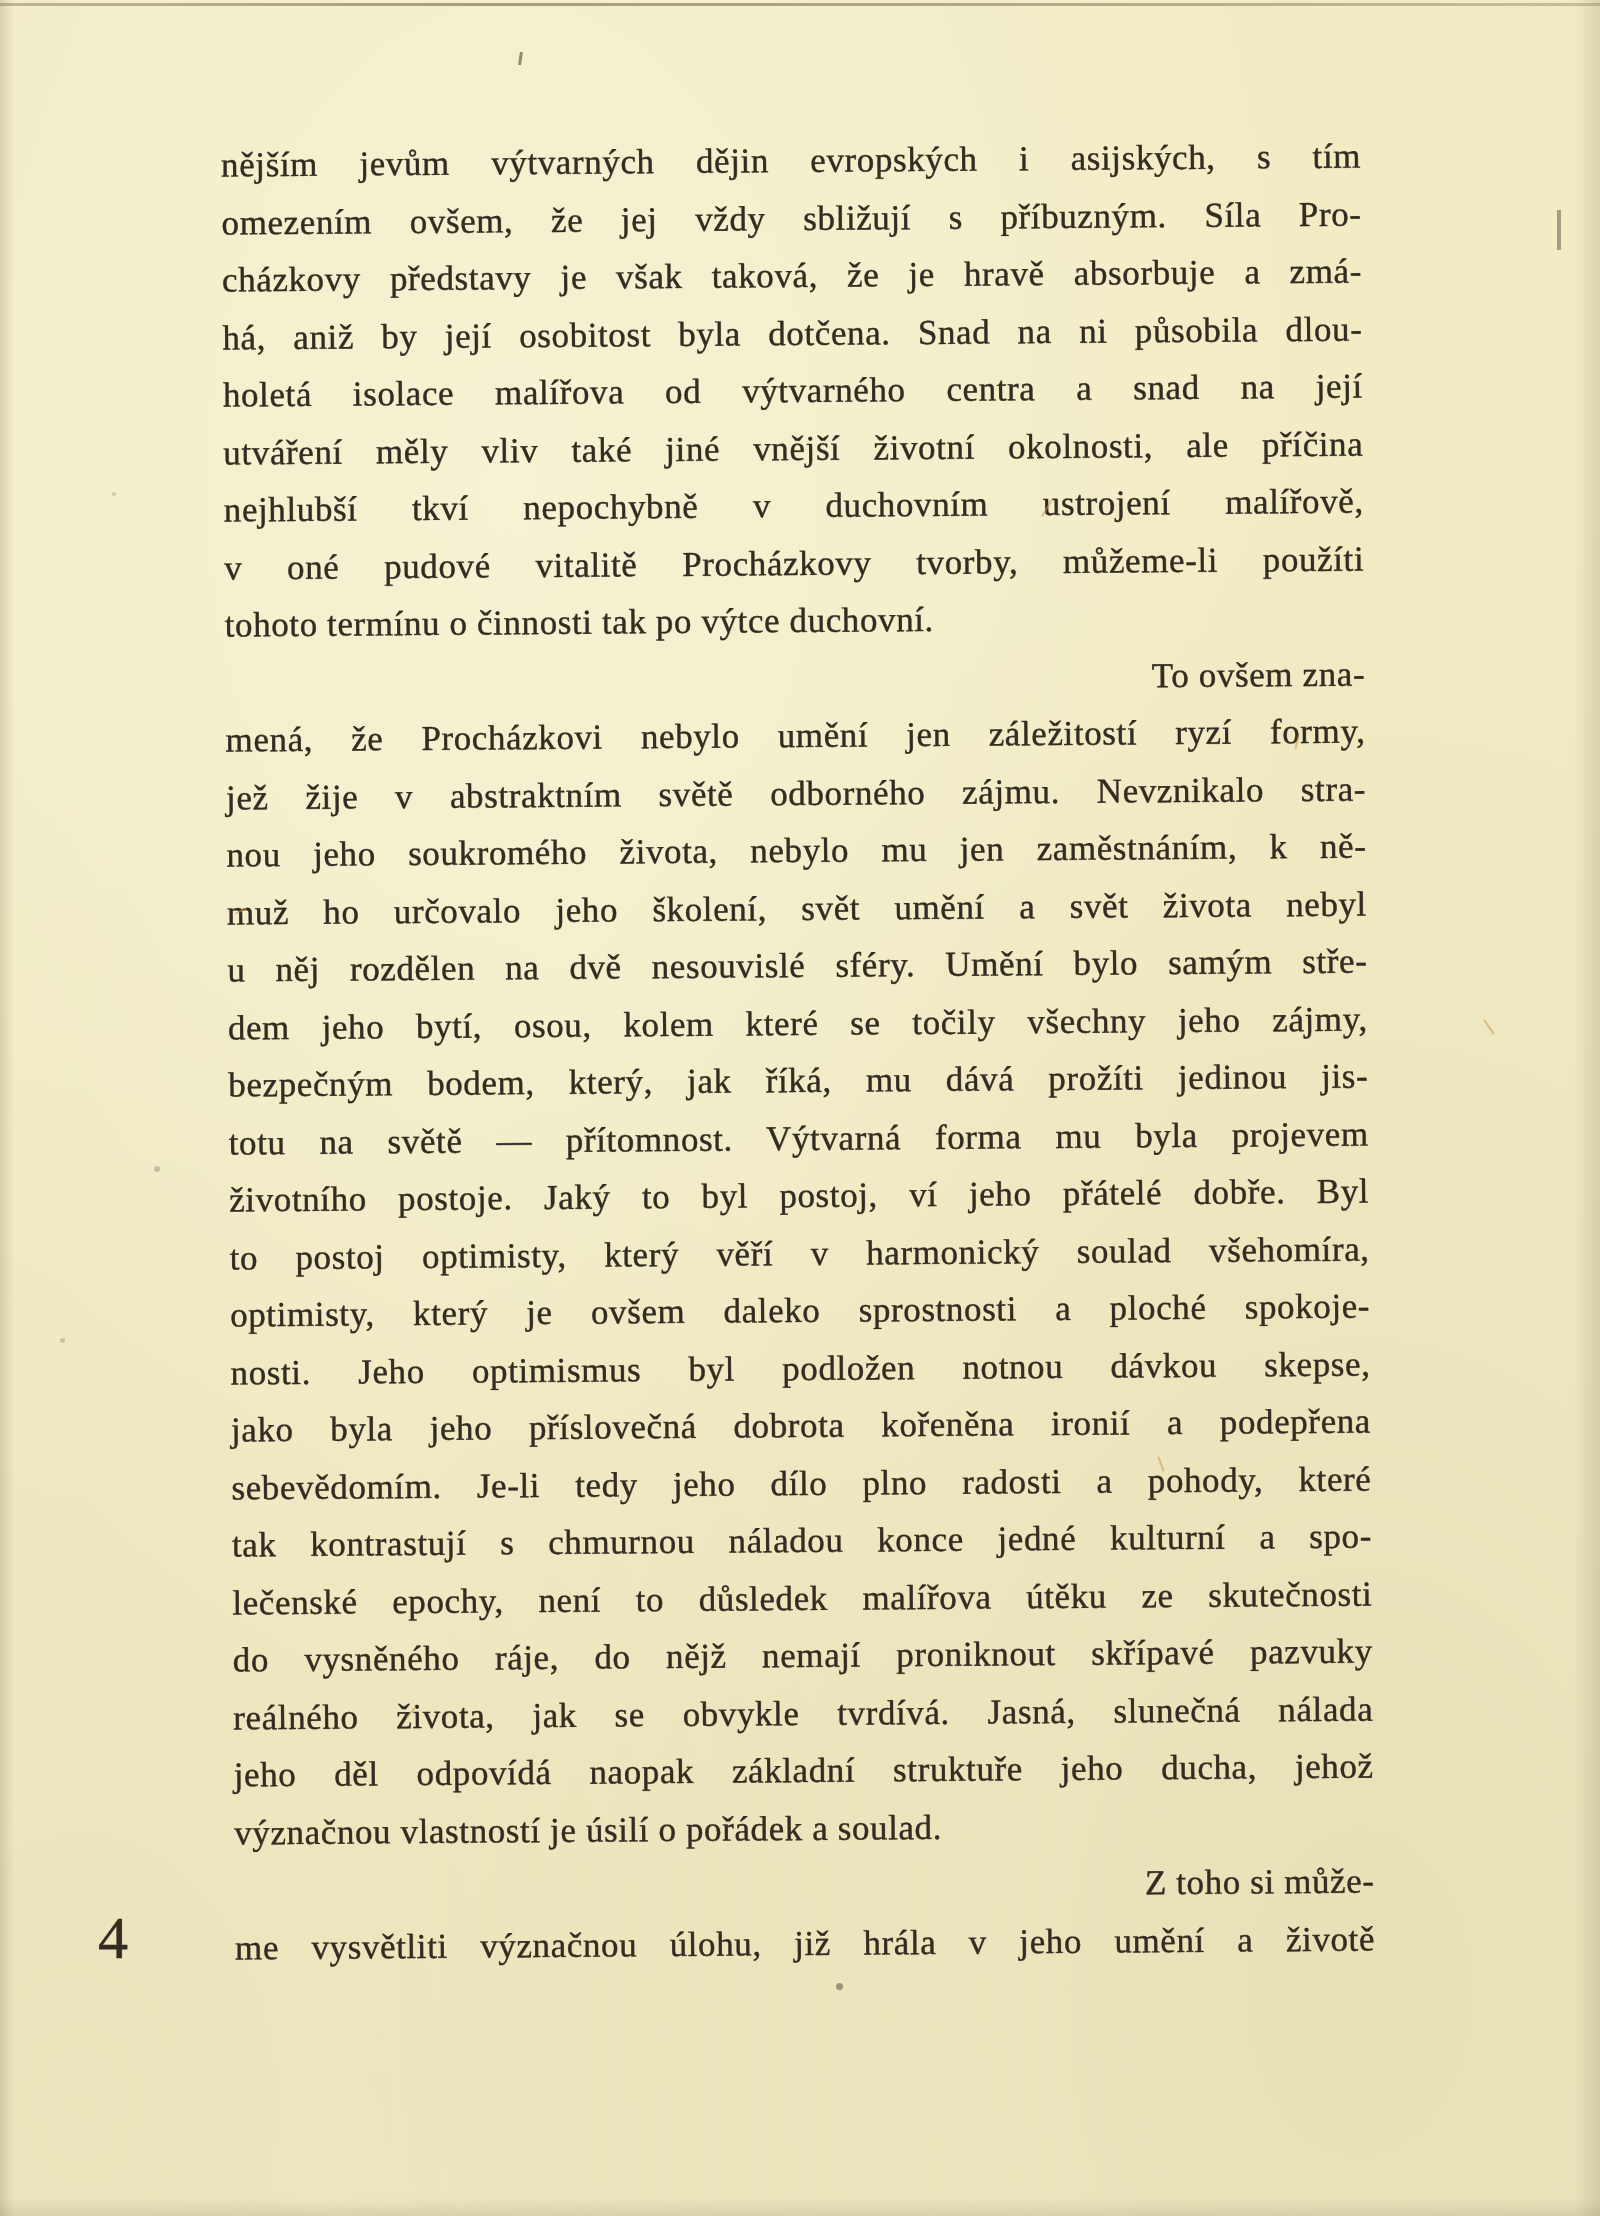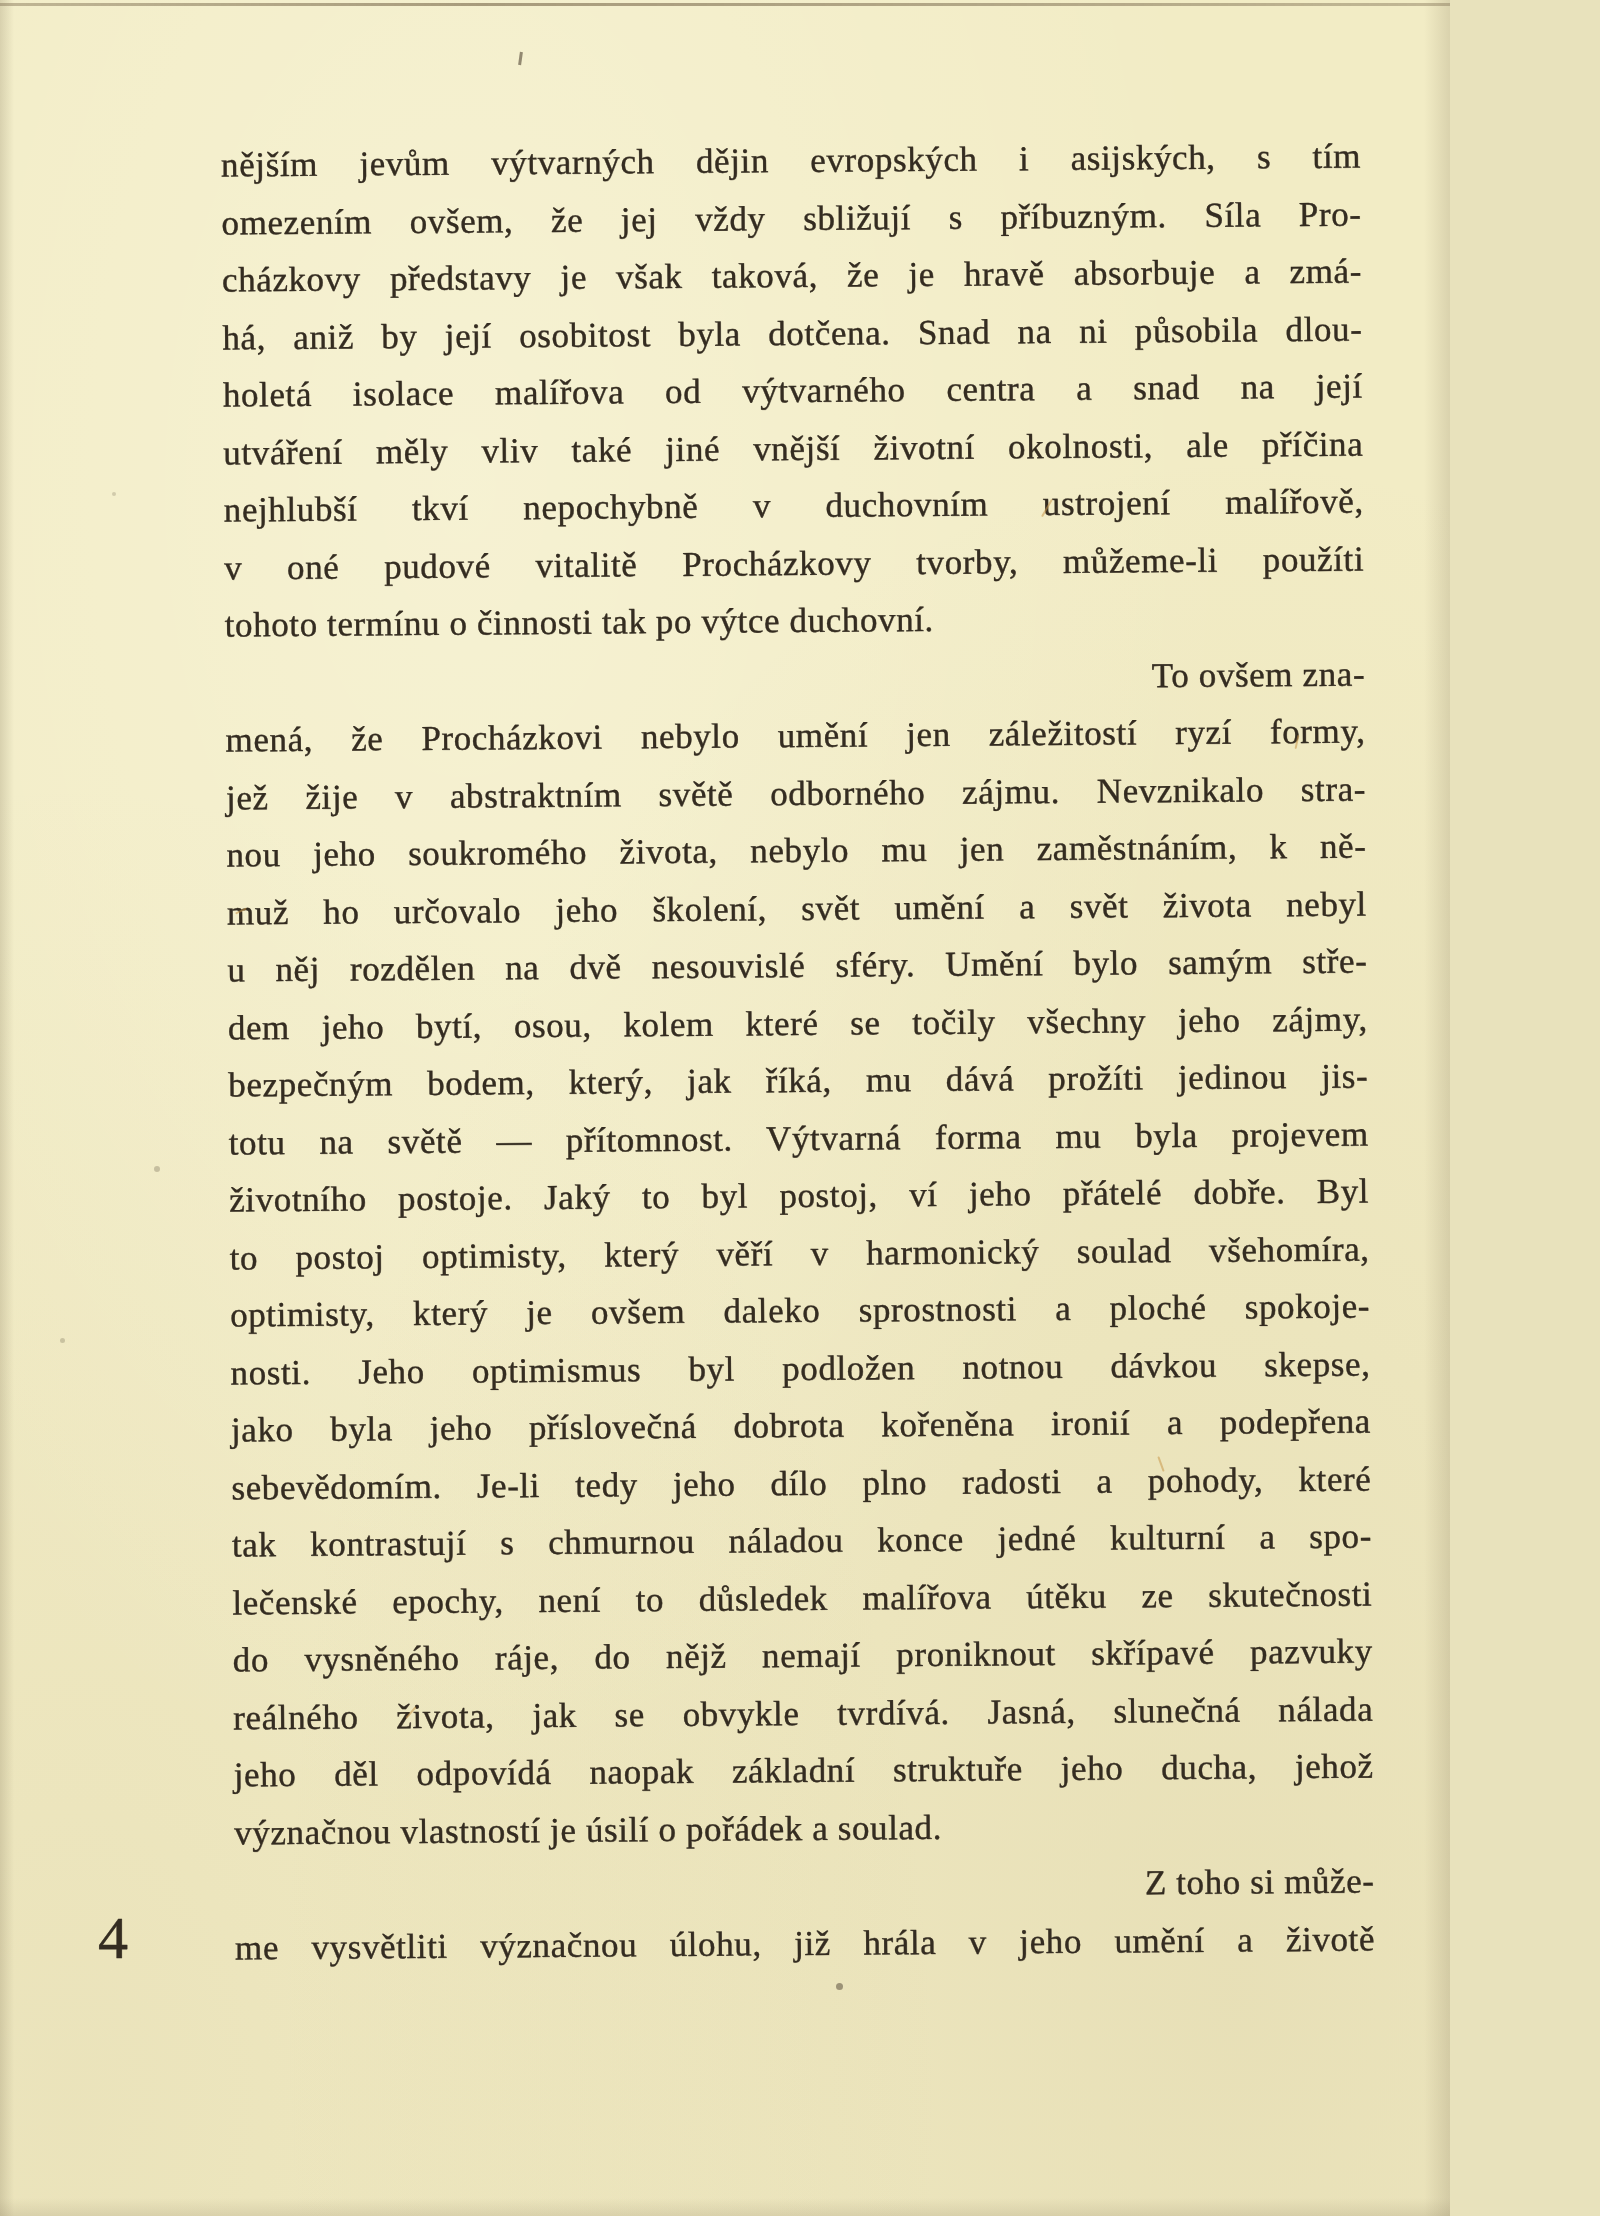--- a/index.html
+++ b/index.html
@@ -8,21 +8,21 @@
   }
   html,body{margin:0;padding:0;}
   body{
     width:1600px;height:2216px;
     background:#e8e2bc;
     font-family:"Liberation Serif","DejaVu Serif",serif;
     overflow:hidden;
   }
   .page{
     position:relative;
-    width:1450px;height:2216px;
+    width:1600px;height:2216px;
     background:
       radial-gradient(ellipse at 32% 22%, rgba(255,255,242,0.30), rgba(255,255,242,0) 55%),
       radial-gradient(ellipse at 85% 90%, rgba(167,148,96,0.14), rgba(167,148,96,0) 55%),
       radial-gradient(ellipse at 5% 95%, rgba(167,148,96,0.10), rgba(167,148,96,0) 45%),
       var(--paper);
     overflow:hidden;
   }
   
   .top-edge-line{
     position:absolute;left:0;top:3px;width:1600px;height:3px;

